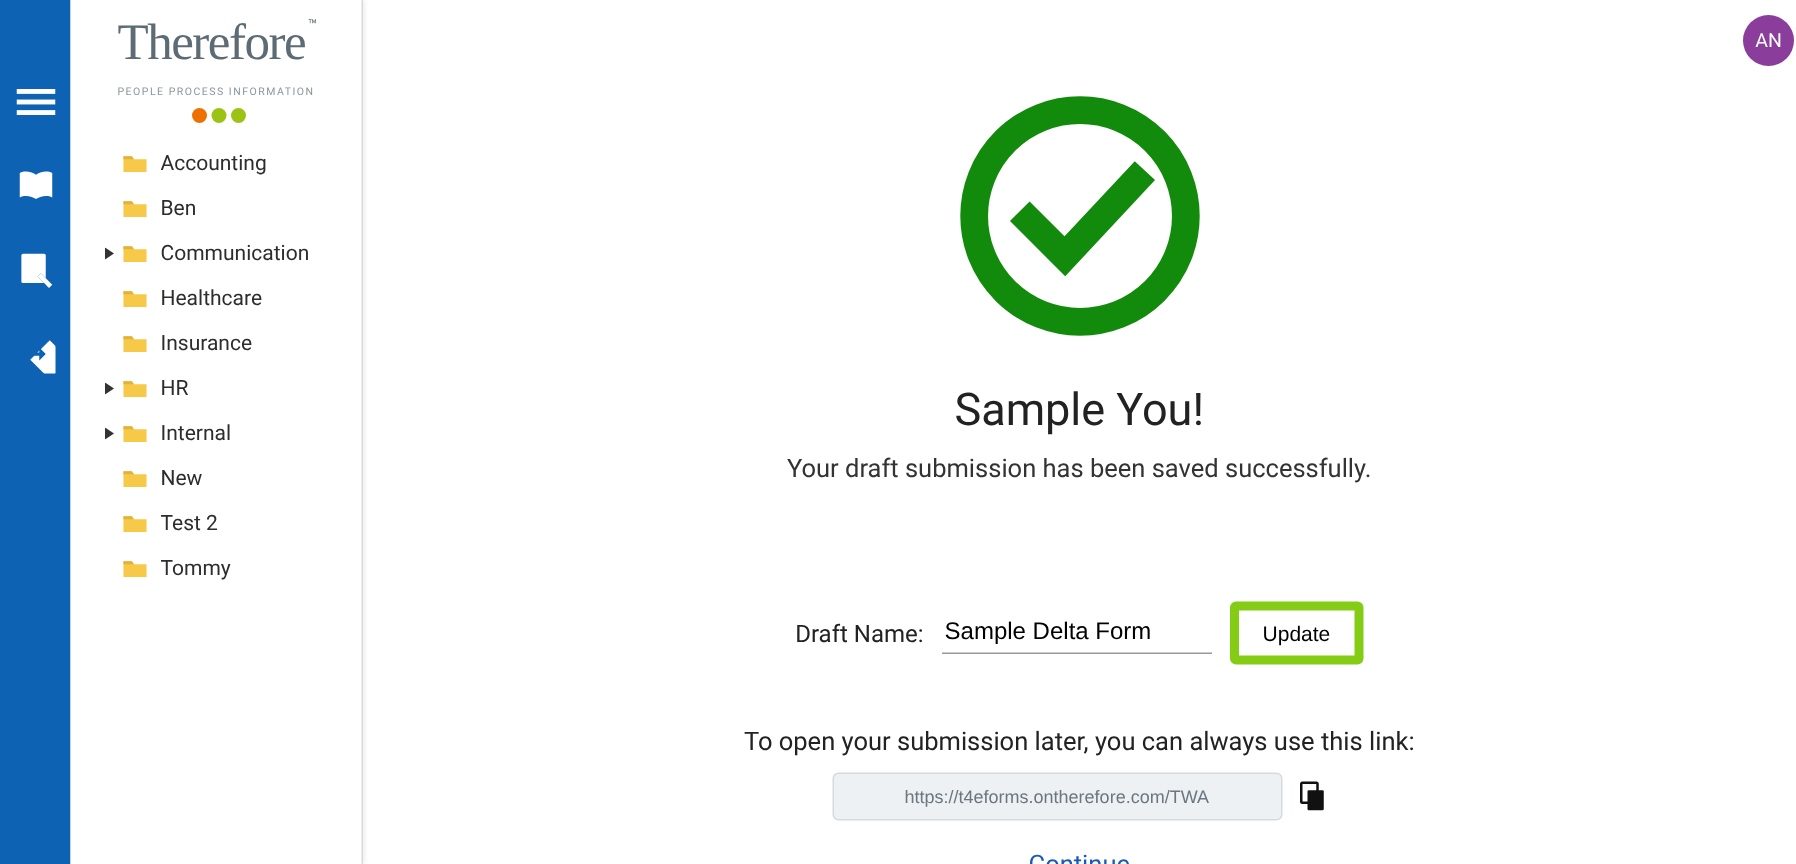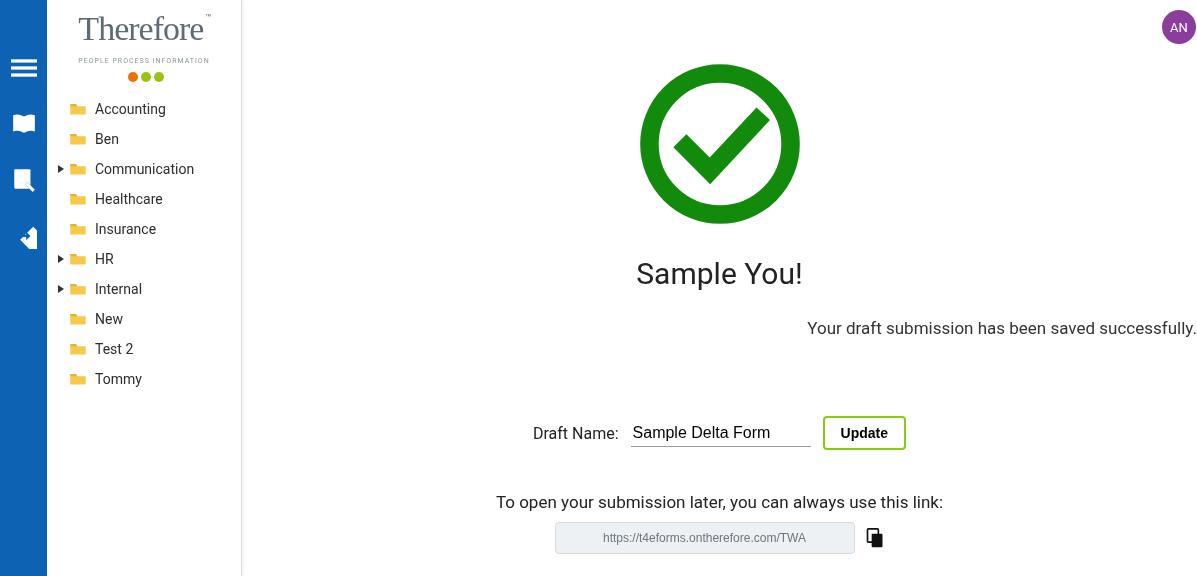--- a/index.html
+++ b/index.html
@@ -75,21 +75,21 @@
       width: 10px; height: 10px; border-radius: 50%;
       display: inline-block;
     }
     .tree {
       padding: 4px 0;
     }
     .tree-item {
       display: flex;
       align-items: center;
       height: 30px;
-      padding-left: 8px;
+      padding-left: 20px;
       cursor: pointer;
       font-size: 14px;
       color: #2d2d2d;
     }
     .tree-caret {
       width: 12px;
       display: flex;
       align-items: center;
       justify-content: center;
       margin-right: 2px;
@@ -129,22 +129,21 @@
     }
     .title {
       font-size: 30px;
       color: #222;
       margin-top: 24px;
       font-weight: 400;
     }
     .subtitle {
       font-size: 17px;
       color: #333;
-      margin-top: 27px;
-      text-align: right;
+      margin-top: 12px;
     }
     .form-row {
       margin-top: 78px;
       display: flex;
       align-items: center;
       justify-content: center;
       gap: 12px;
     }
     .form-label {
       font-size: 16px;
@@ -153,27 +152,26 @@
     .draft-input {
       border: none;
       border-bottom: 1px solid #999;
       font-size: 16px;
       padding: 4px 2px;
       width: 180px;
       outline: none;
       background: transparent;
     }
     .update-btn {
-      border: 2px solid #84cc16;
+      border: 6px solid #84cc16;
       background: #fff;
       border-radius: 4px;
       padding: 7px 16px;
       font-size: 14px;
       cursor: pointer;
-      font-weight: bold;
     }
     .link-hint {
       margin-top: 42px;
       font-size: 17px;
       color: #222;
     }
     .link-row {
       margin-top: 10px;
       display: flex;
       justify-content: center;

